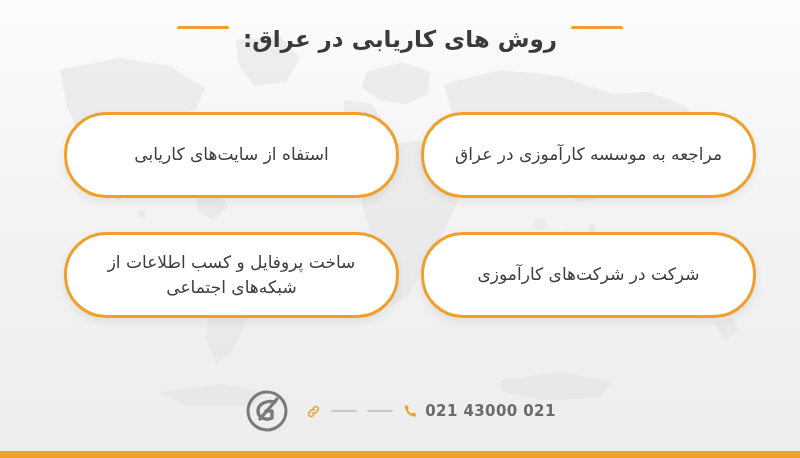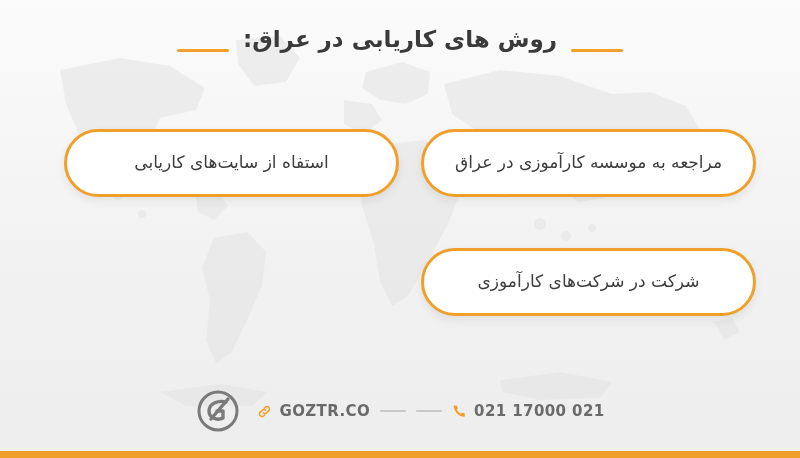--- a/index.html
+++ b/index.html
@@ -32,21 +32,21 @@
     opacity: 0.55;
     pointer-events: none;
   }
 
   .header {
     position: absolute;
     top: 26px;
     left: 0;
     width: 800px;
     display: flex;
-    align-items: flex-end;
+    align-items: flex-start;
     justify-content: center;
     gap: 14px;
   }
   .header .rule {
     width: 52px;
     height: 3px;
     background: #f0a02a;
     border-radius: 2px;
     flex: none;
   }
@@ -63,31 +63,30 @@
     top: 112px;
     left: 44px;
     width: 712px;
     display: flex;
     flex-wrap: wrap;
     gap: 34px 22px;
   }
 
   .card {
     width: 335px;
-    height: 68px;
+    height: 86px;
     box-sizing: border-box;
     background: #ffffff;
     border: 3px solid #f0a02a;
     border-radius: 42px;
     display: flex;
     align-items: center;
     justify-content: center;
     padding: 17px 26px;
     box-shadow: 0 4px 10px rgba(0,0,0,0.07);
-    margin-top: 17px;
   }
   .card-text {
     font-size: 17px;
     line-height: 1.5;
     color: #3d3d3d;
     text-align: center;
     font-weight: normal;
   }
 
   .footer {
@@ -188,51 +187,53 @@
   <div class="cards">
     <div class="card">
       <span class="card-text">مراجعه به موسسه کارآموزی در عراق</span>
     </div>
     <div class="card">
       <span class="card-text">استفاه از سایت‌های کاریابی</span>
     </div>
     <div class="card">
       <span class="card-text">شرکت در شرکت‌های کارآموزی</span>
     </div>
+    <div class="card">
+      <span class="card-text">ساخت پروفایل و کسب اطلاعات از شبکه‌های اجتماعی</span>
+    </div>
   </div>
 
   <div class="footer">
 
     <span class="logo">
       <svg width="46" height="46" viewBox="0 0 46 46" xmlns="http://www.w3.org/2000/svg" aria-hidden="true">
         <circle cx="23" cy="23" r="19" fill="none" stroke="#7a7a7a" stroke-width="3"></circle>
         <path d="M31 14 C24 12 14 15 14 23 C14 30 22 33 28 30 L28 23 L22 23" fill="none" stroke="#7a7a7a" stroke-width="3.4" stroke-linecap="round" stroke-linejoin="round"></path>
         <path d="M33 11 L16 31" stroke="#7a7a7a" stroke-width="3.4" stroke-linecap="round"></path>
       </svg>
     </span>
 
     <span class="footer-item">
       <span class="footer-icon">
         <svg width="15" height="15" viewBox="0 0 24 24" fill="none" stroke="#f0a02a" stroke-width="2.4" stroke-linecap="round" aria-hidden="true">
           <path d="M10 14a4 4 0 0 0 5.66 0l3-3a4 4 0 1 0-5.66-5.66l-1.5 1.5"></path>
           <path d="M14 10a4 4 0 0 0-5.66 0l-3 3a4 4 0 1 0 5.66 5.66l1.5-1.5"></path>
         </svg>
       </span>
-      <span>GOZTR.CO</span>
     </span>
 
     <span class="footer-sep"></span>
 
 
     <span class="footer-sep"></span>
 
     <span class="footer-item">
       <span class="footer-icon">
         <svg width="15" height="15" viewBox="0 0 24 24" fill="#f0a02a" aria-hidden="true">
           <path d="M6.6 2.5c.7 0 1.3.4 1.5 1l1 2.6c.2.6.1 1.3-.4 1.7l-1.2 1a13 13 0 0 0 6.7 6.7l1-1.2c.4-.5 1.1-.6 1.7-.4l2.6 1c.6.2 1 .8 1 1.5v2.6c0 .9-.7 1.6-1.6 1.5A18.6 18.6 0 0 1 2.6 4.1c-.1-.9.6-1.6 1.5-1.6h2.5z"></path>
         </svg>
       </span>
-      <span>021 17000 021</span>
+      <span>021 43000 021</span>
     </span>
   </div>
 
   <div class="bottom-bar"></div>
 </div>
 
 </body></html>

